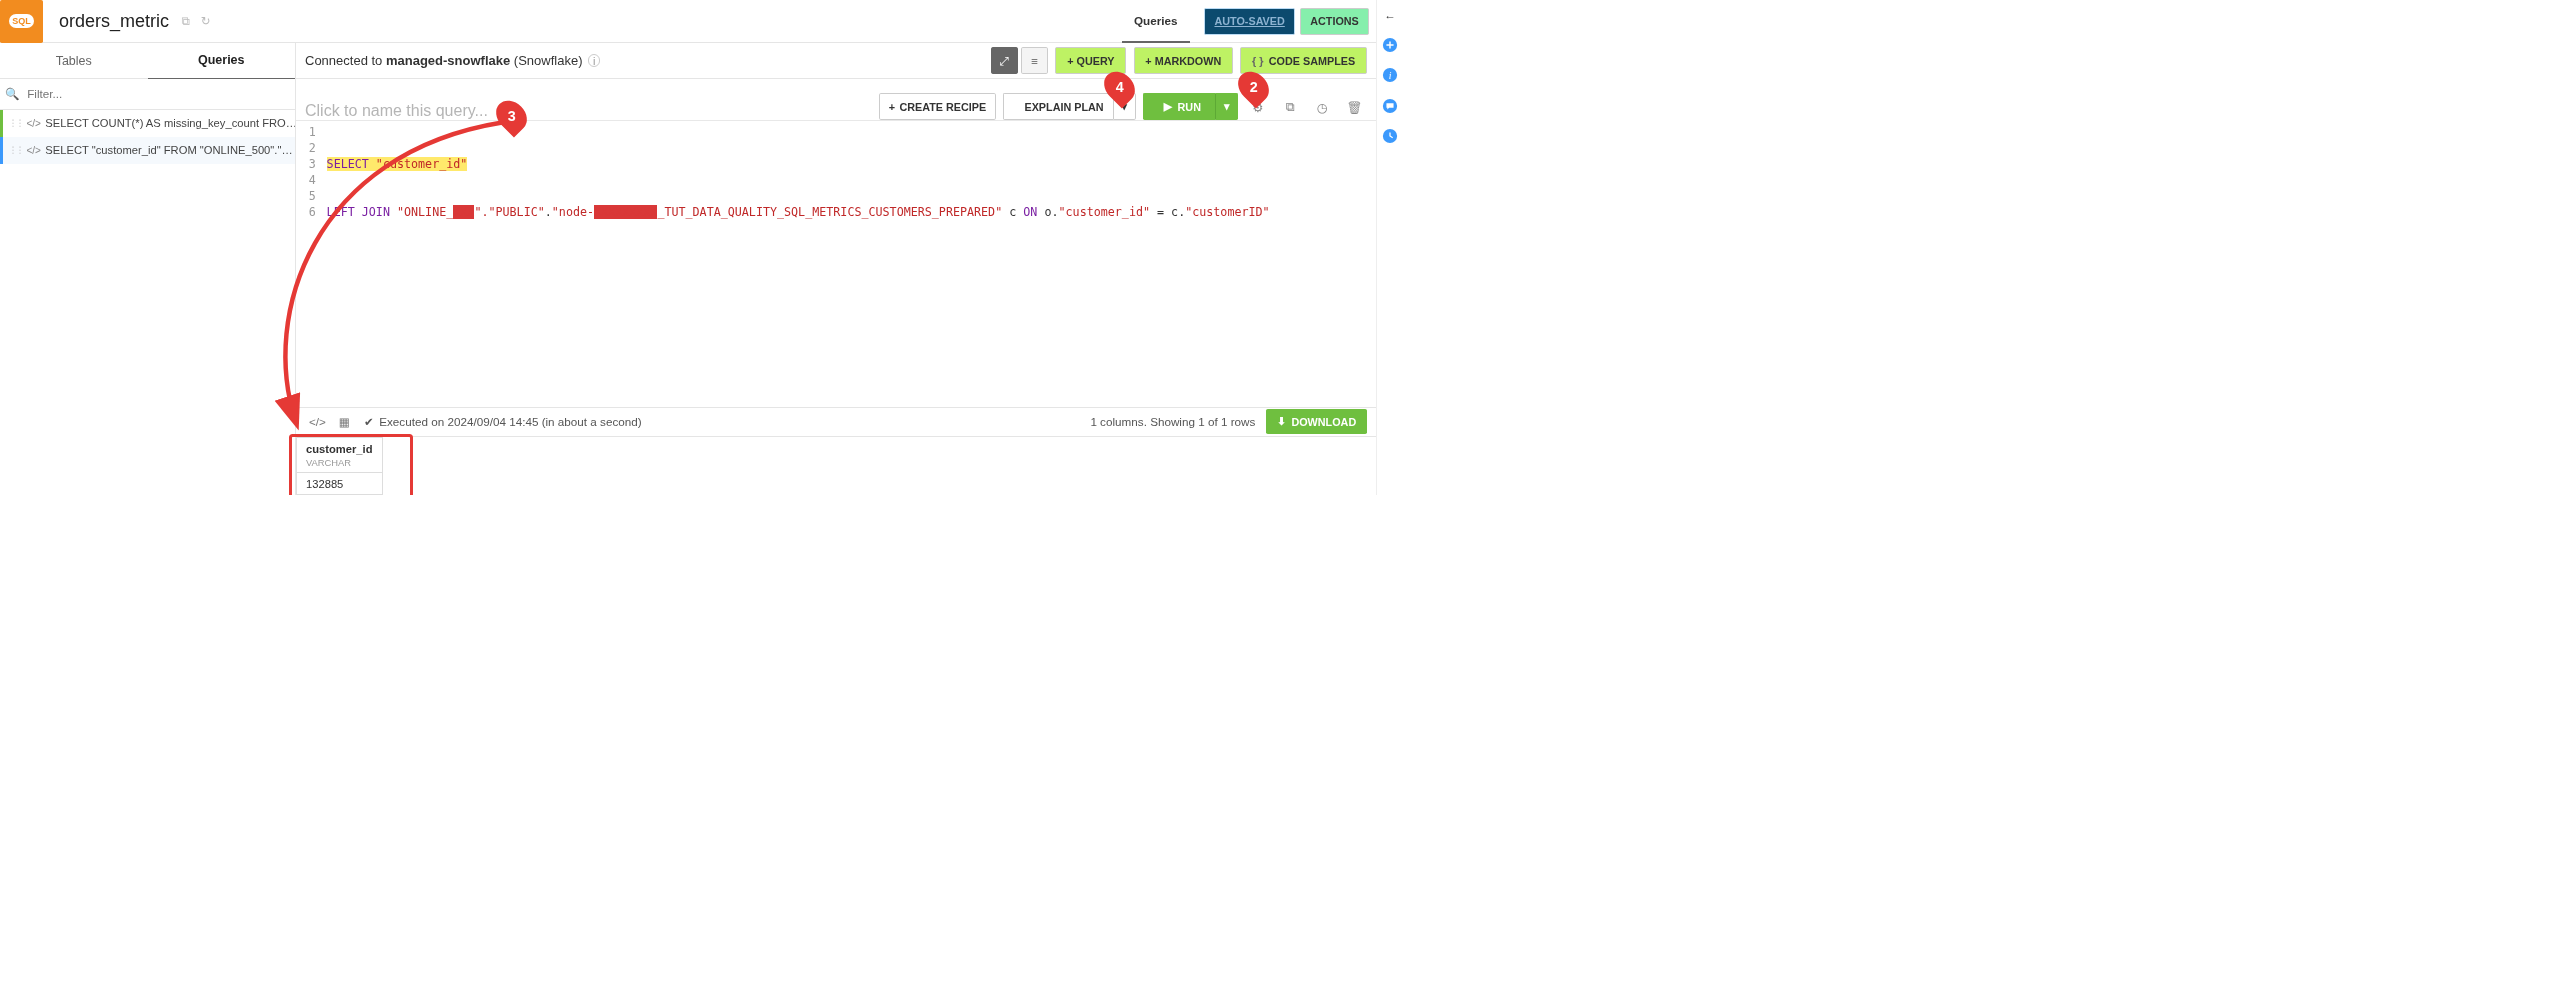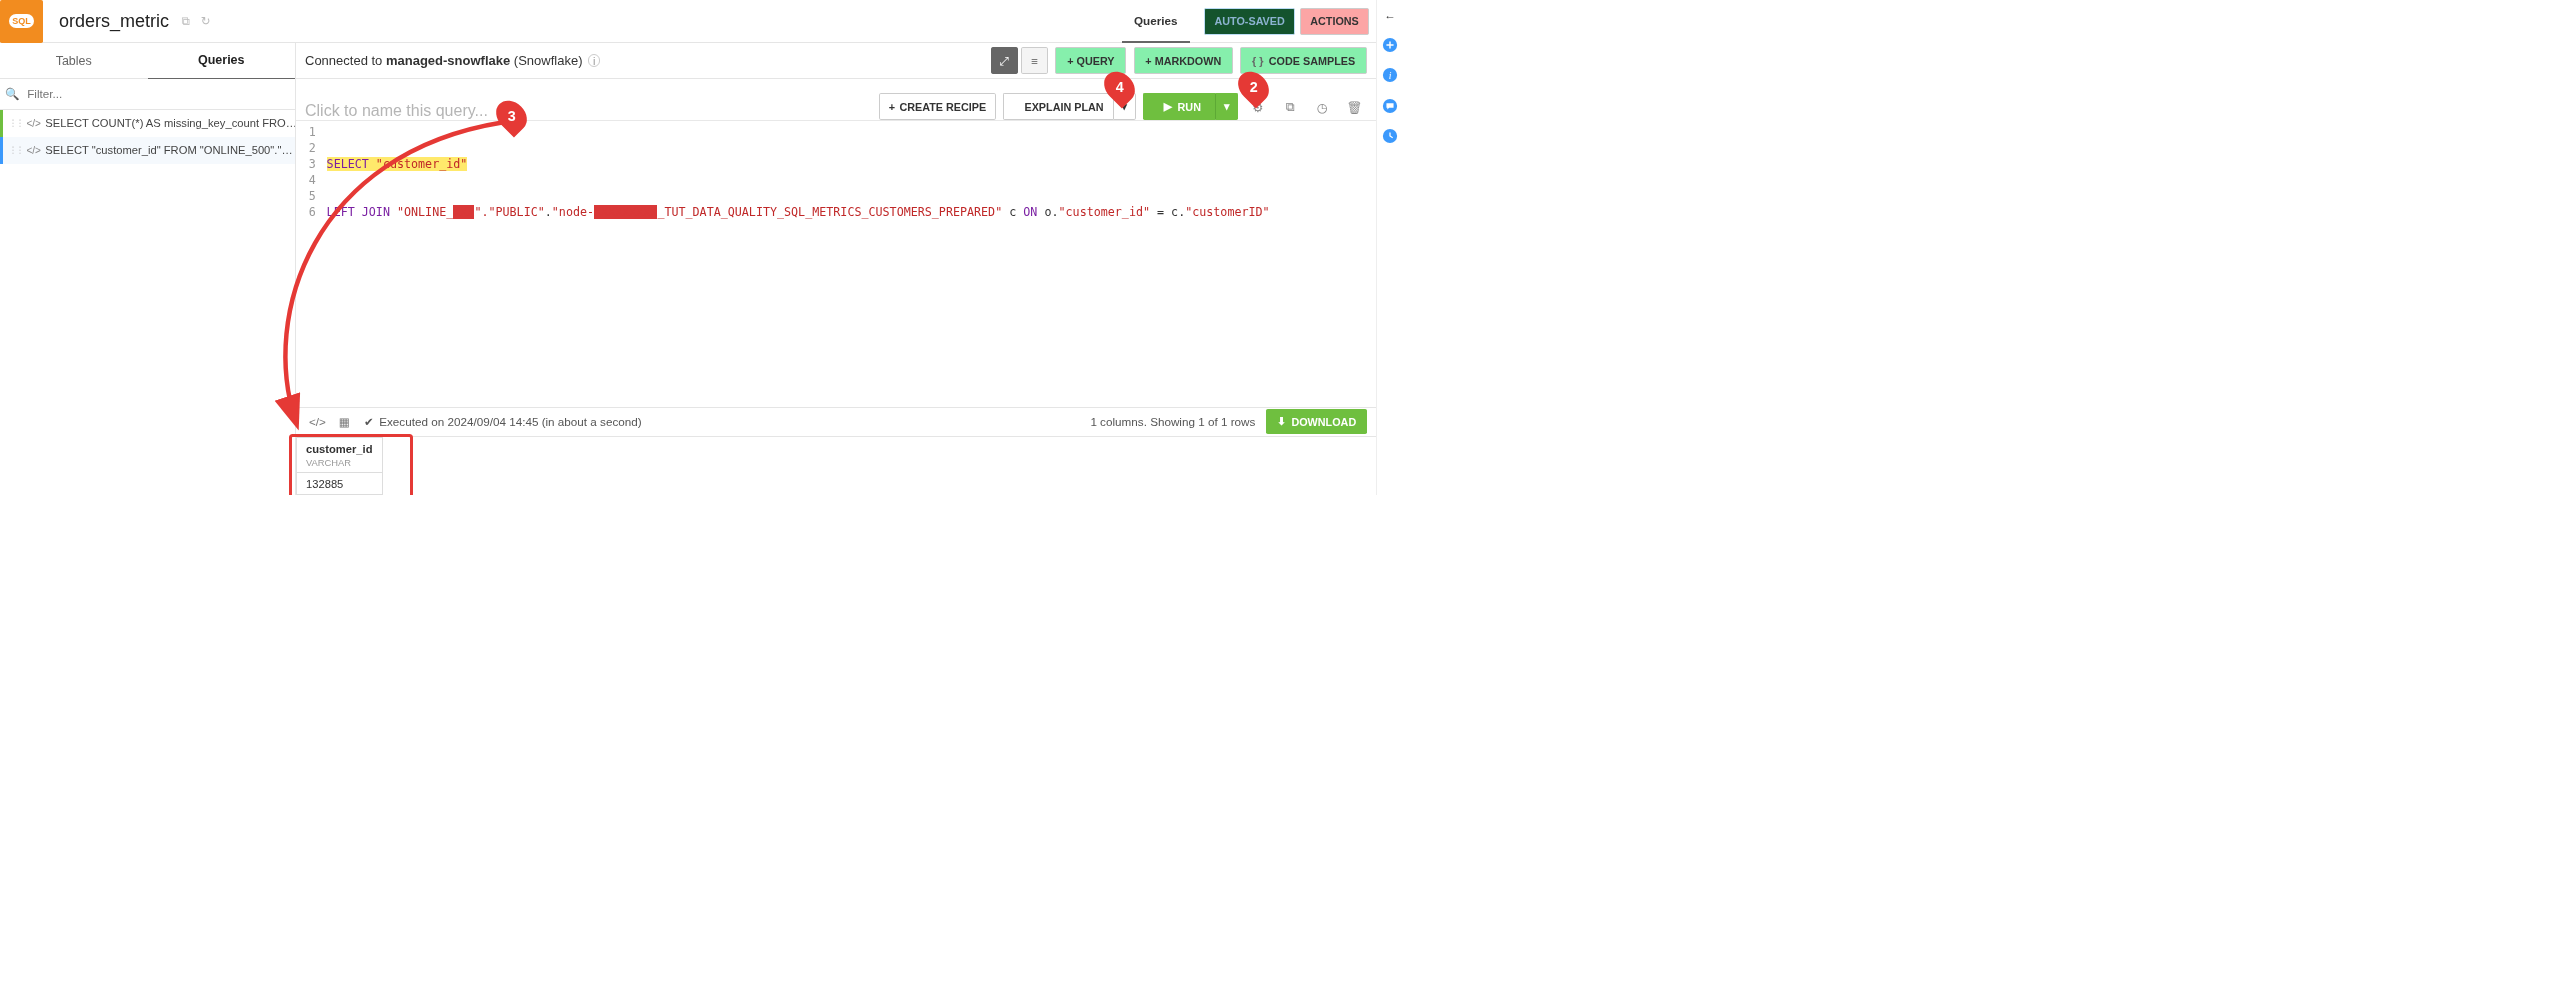--- a/index.html
+++ b/index.html
@@ -11,22 +11,22 @@
 .right-rail .icon-btn { width: 18px; height: 18px; display: flex; align-items: center; justify-content: center; cursor: pointer; }
 
 
 .topbar { display: flex; align-items: center; height: 43px; border-bottom: 0.9px solid #e5e5e5; padding: 0 7.2px 0 0; }
 .logo { width: 43px; height: 43px; background: #f28c1f; display: flex; align-items: center; justify-content: center; color: #fff; font-weight: bold; font-size: 10px; border-radius: 1.8px; }
 .logo span { background: #fff; color: #f28c1f; padding: 1.8px 3.6px; border-radius: 7.2px; font-size: 9px; }
 .title { font-size: 18px; font-weight: 400; margin-left: 16px; color: #222; }
 .title-icons { margin-left: 12.5px; display: flex; gap: 10.8px; color: #bbb; }
 .topbar-spacer { flex: 1; }
 .top-tab { padding: 0 12.5px; height: 43px; display: flex; align-items: center; font-weight: 600; color: #333; border-bottom: 2.7px solid #666; margin-right: 9px; cursor: pointer; }
-.btn { height: 27px; padding: 0 9px; border: 0.9px solid #ccc; background: #fca5a5; border-radius: 1.8px; display: inline-flex; align-items: center; font-weight: 600; font-size: 10.8px; cursor: pointer; margin-left: 5.4px; color: #333; }
-.btn.autosaved { background: #14532d; border-color: #bcdcf5; color: #8db3d1; cursor: default; }
+.btn { height: 27px; padding: 0 9px; border: 0.9px solid #ccc; background: #86efac; border-radius: 1.8px; display: inline-flex; align-items: center; font-weight: 600; font-size: 10.8px; cursor: pointer; margin-left: 5.4px; color: #333; }
+.btn.autosaved { background: #0c4a6e; border-color: #bcdcf5; color: #8db3d1; cursor: default; text-decoration: underline; }
 .left-panel { width: 296px; border-right: 0.9px solid #e5e5e5; display: flex; flex-direction: column; }
 .left-tabs { display: flex; height: 36px; align-items: center; border-bottom: 0.9px solid #e5e5e5; }
 .left-tab { flex: 1; text-align: center; font-size: 12.5px; font-weight: 500; color: #666; height: 36px; display: flex; align-items: center; justify-content: center; cursor: pointer; }
 .left-tab.active { color: #222; font-weight: 700; border-bottom: 1.8px solid #666; }
 .left-filter { display: flex; align-items: center; height: 30.5px; border-bottom: 0.9px solid #e5e5e5; padding: 0 5.4px; }
 .left-filter .search-icon { color: #999; margin-right: 3.6px; }
 .left-filter input { flex: 1; border: none; outline: none; font-size: 11.7px; height: 21.5px; padding: 0 3.6px; background: transparent; }
 .query-list { flex: 1; overflow: auto; }
 .query-item { display: flex; align-items: center; height: 27px; padding: 0 5.4px; font-size: 11.2px; color: #444; border-left: 3.6px solid transparent; cursor: pointer; white-space: nowrap; overflow: hidden; text-overflow: ellipsis; }
 .query-item.green { border-left-color: #6fbf3f; }
@@ -35,21 +35,21 @@
 .query-item .code-icon { color: #888; margin-right: 4.5px; font-size: 10px; }
 
 .content-col { flex: 1; display: flex; flex-direction: column; }
 .connrow { display: flex; align-items: center; height: 36px; padding: 0 9px; border-bottom: 0.9px solid #e5e5e5; }
 .conn-txt { font-size: 13px; color: #333; }
 .conn-txt b { font-weight: 700; }
 .conn-info { color: #999; margin-left: 5.4px; font-size: 10.8px; border: 0.9px solid #ccc; border-radius: 50%; width: 12.5px; height: 12.5px; display: inline-flex; align-items: center; justify-content: center; }
 .connrow-spacer { flex: 1; }
 .sq-btn { width: 27px; height: 27px; border: 0.9px solid #ccc; background: #f4f4f4; display: inline-flex; align-items: center; justify-content: center; margin-left: 3.6px; cursor: pointer; border-radius: 1.8px; color: #555; }
 .sq-btn.dark { background: #666; color: #fff; border-color: #666; }
-.pill-btn { height: 27px; padding: 0 10.8px; border: 0.9px solid #ccc; background: #86efac; display: inline-flex; align-items: center; font-weight: 700; font-size: 10.8px; margin-left: 7.2px; cursor: pointer; border-radius: 1.8px; color: #333; }
+.pill-btn { height: 27px; padding: 0 10.8px; border: 0.9px solid #ccc; background: #bef264; display: inline-flex; align-items: center; font-weight: 700; font-size: 10.8px; margin-left: 7.2px; cursor: pointer; border-radius: 1.8px; color: #333; }
 
 
 .namerow { display: flex; align-items: flex-end; height: 41px; padding: 0 9px; gap: 7.2px; }
 .namerow .placeholder { font-size: 16px; color: #b5b5b5; flex-shrink: 0; }
 .namerow-spacer { flex: 1; }
 .small-btn { height: 27px; border: 0.9px solid #ccc; background: #fff; border-radius: 1.8px; padding: 0 9px; display: inline-flex; align-items: center; font-weight: 600; font-size: 10.8px; cursor: pointer; color: #333; }
 .small-btn .plus { margin-right: 4.5px; font-weight: bold; }
 .btn-group { display: inline-flex; }
 .btn-group .small-btn:first-child { border-top-right-radius: 0; border-bottom-right-radius: 0; border-right: none; padding-left: 20px; }
 .btn-group .small-btn.drop { width: 23px; padding: 0; justify-content: center; border-top-left-radius: 0; border-bottom-left-radius: 0; }

